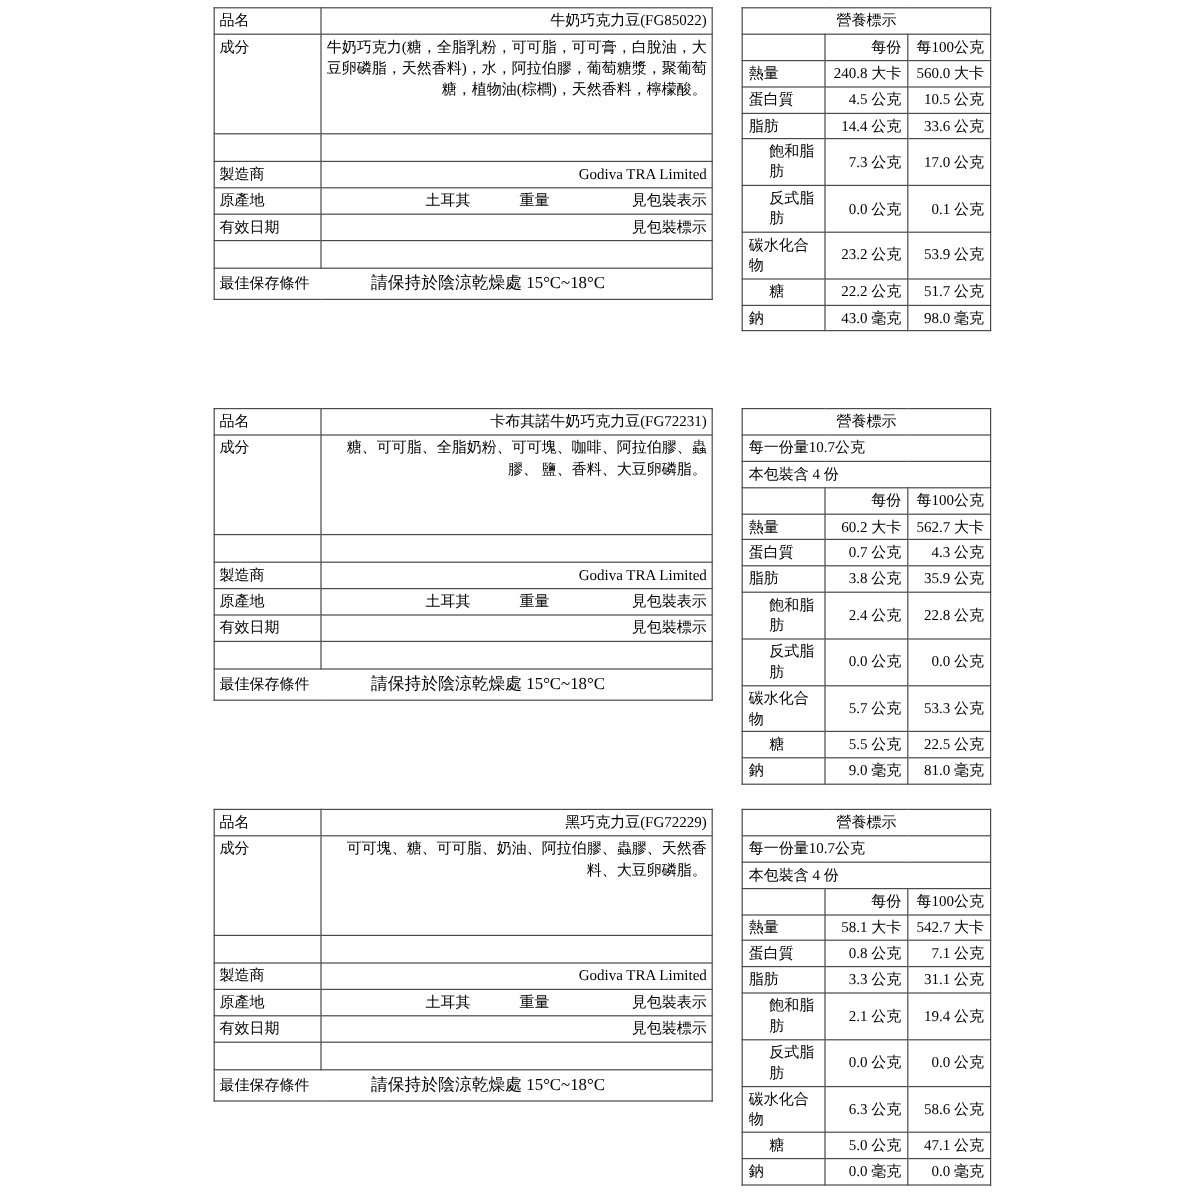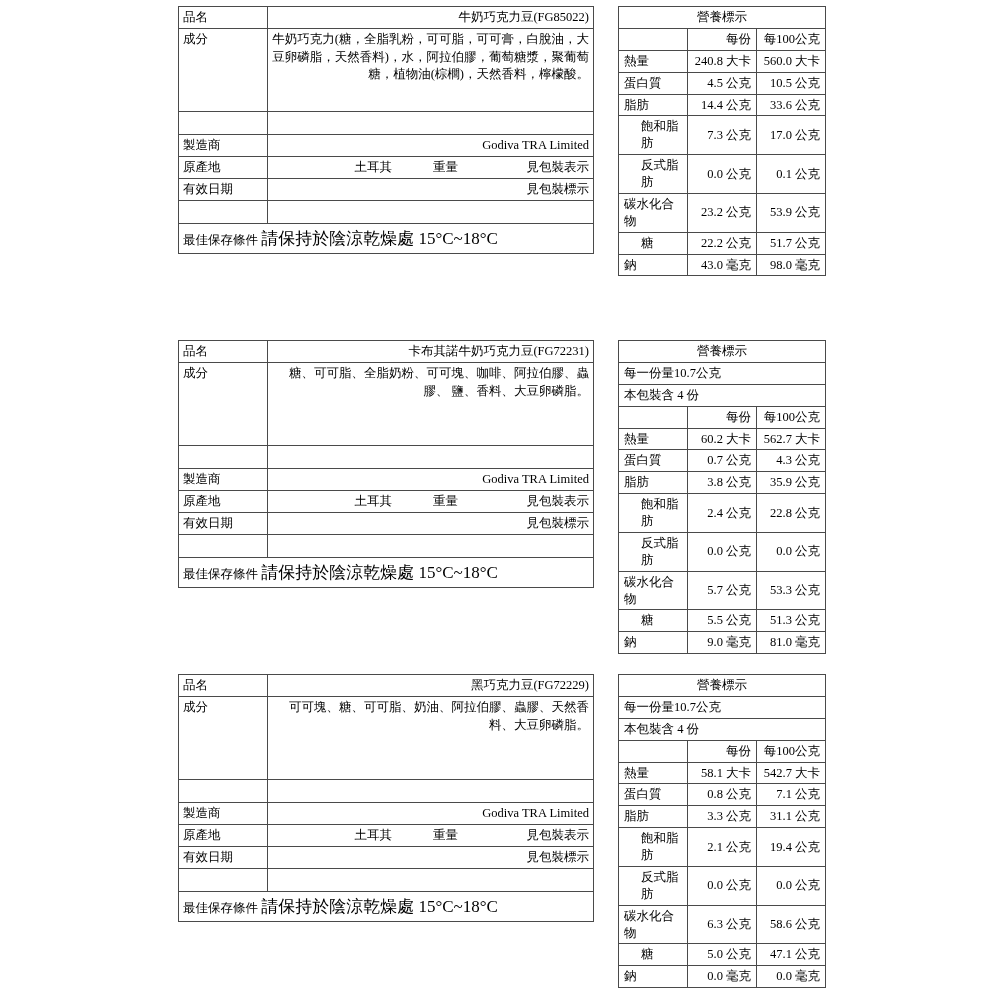--- a/index.html
+++ b/index.html
@@ -60,21 +60,21 @@
   }
   .ing-name-val { vertical-align: top; }
   .span-row td {
     padding-top: 3px;
     padding-bottom: 3px;
   }
   .allergen-cell {
     white-space: nowrap;
   }
   .best-label { white-space: nowrap; }
-  .small-temp { font-size: 17px; }
+  .small-temp { font-size: 14px; margin-left: 48px; }
 
   
   .nut-table {
     position: absolute;
     left: 440px;
     top: 0;
     width: 208px;
     border-collapse: collapse;
     table-layout: fixed;
     font-size: 12.5px;
@@ -306,21 +306,21 @@
         <td class="nut-val">0.0 公克</td>
       </tr>
       <tr>
         <td class="nut-name">碳水化合物</td>
         <td class="nut-val">5.7 公克</td>
         <td class="nut-val">53.3 公克</td>
       </tr>
       <tr>
         <td class="nut-name indent">糖</td>
         <td class="nut-val">5.5 公克</td>
-        <td class="nut-val">51.3 公克</td>
+        <td class="nut-val">22.5 公克</td>
       </tr>
       <tr>
         <td class="nut-name">鈉</td>
         <td class="nut-val">9.0 毫克</td>
         <td class="nut-val">81.0 毫克</td>
       </tr>
     </tbody>
       </table>
   </div>
 

